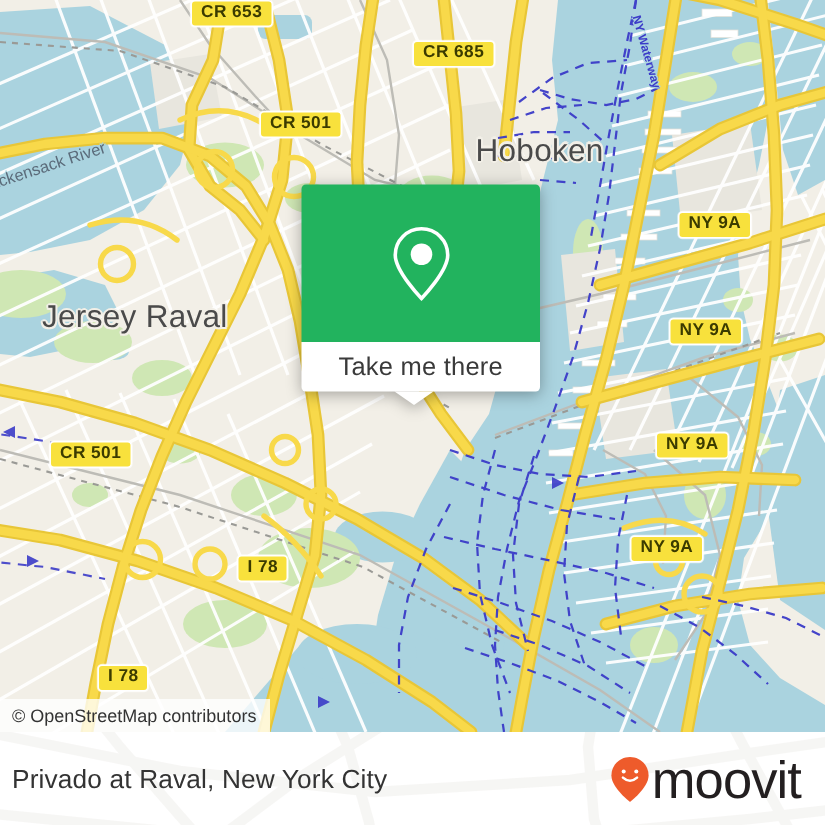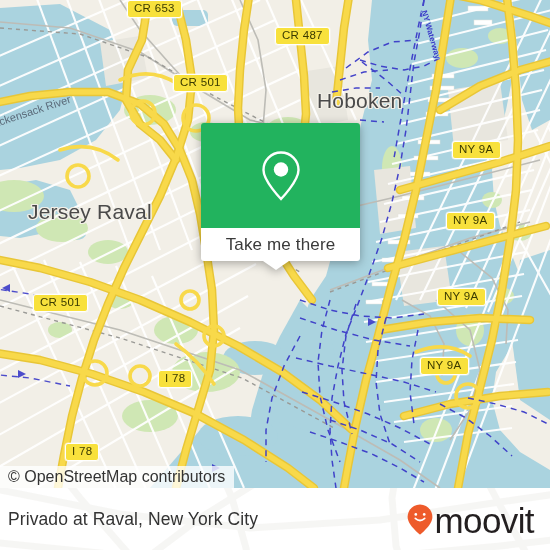--- a/index.html
+++ b/index.html
@@ -66,21 +66,21 @@
   }
 
   
   #attribution {
     position: absolute;
     left: 0; top: 466px;
     height: 22px;
     padding: 0 9px 0 8px;
     display: flex; align-items: center;
     background: rgba(255,255,255,0.78);
-    font-size: 16px;
+    font-size: 12px;
     color: #333333;
     white-space: nowrap;
     z-index: 20;
   }
 
   
   #popup {
     position: absolute;
     left: 191px; top: 123px;
     width: 169px;
@@ -117,21 +117,21 @@
   }
 
   
   .shield {
     position: absolute;
     background: #f8e13c;
     border: 1.4px solid #ffffff;
     border-radius: 3px;
     color: #3b3b00;
     font-size: 11.5px;
-    font-weight: normal;
+    font-weight: bold;
     letter-spacing: 0.3px;
     padding: 1px 6px 2px 6px;
     white-space: nowrap;
     line-height: 13px;
     z-index: 12;
     box-shadow: 0 0 0 0.5px rgba(255,255,255,0.6);
   }
 
   
   .place {
@@ -438,21 +438,21 @@
         </g>
       </g>
     </svg>
 
     <div class="place big" style="left:317px; top:89px;">Hoboken</div>
     <div class="place big" style="left:28px;  top:200px;">Jersey Raval</div>
     <div class="place river" style="left:-14px; top:120px; transform:rotate(-18deg); transform-origin:left center;">Hackensack River</div>
     <div class="place ferry" style="left:424px; top:6px; transform:rotate(74deg); transform-origin:left center;">NY Waterway</div>
 
     <div class="shield" style="left:127px; top:0px;">CR 653</div>
-    <div class="shield" style="left:275px; top:27px;">CR 487</div>
+    <div class="shield" style="left:275px; top:27px;">CR 685</div>
     <div class="shield" style="left:173px; top:74px;">CR 501</div>
     <div class="shield" style="left:452px; top:141px;">NY 9A</div>
     <div class="shield" style="left:446px; top:212px;">NY 9A</div>
     <div class="shield" style="left:33px;  top:294px;">CR 501</div>
     <div class="shield" style="left:437px; top:288px;">NY 9A</div>
     <div class="shield" style="left:420px; top:357px;">NY 9A</div>
     <div class="shield" style="left:158px; top:370px;">I 78</div>
     <div class="shield" style="left:65px;  top:443px;">I 78</div>
 
     <div id="popup">

